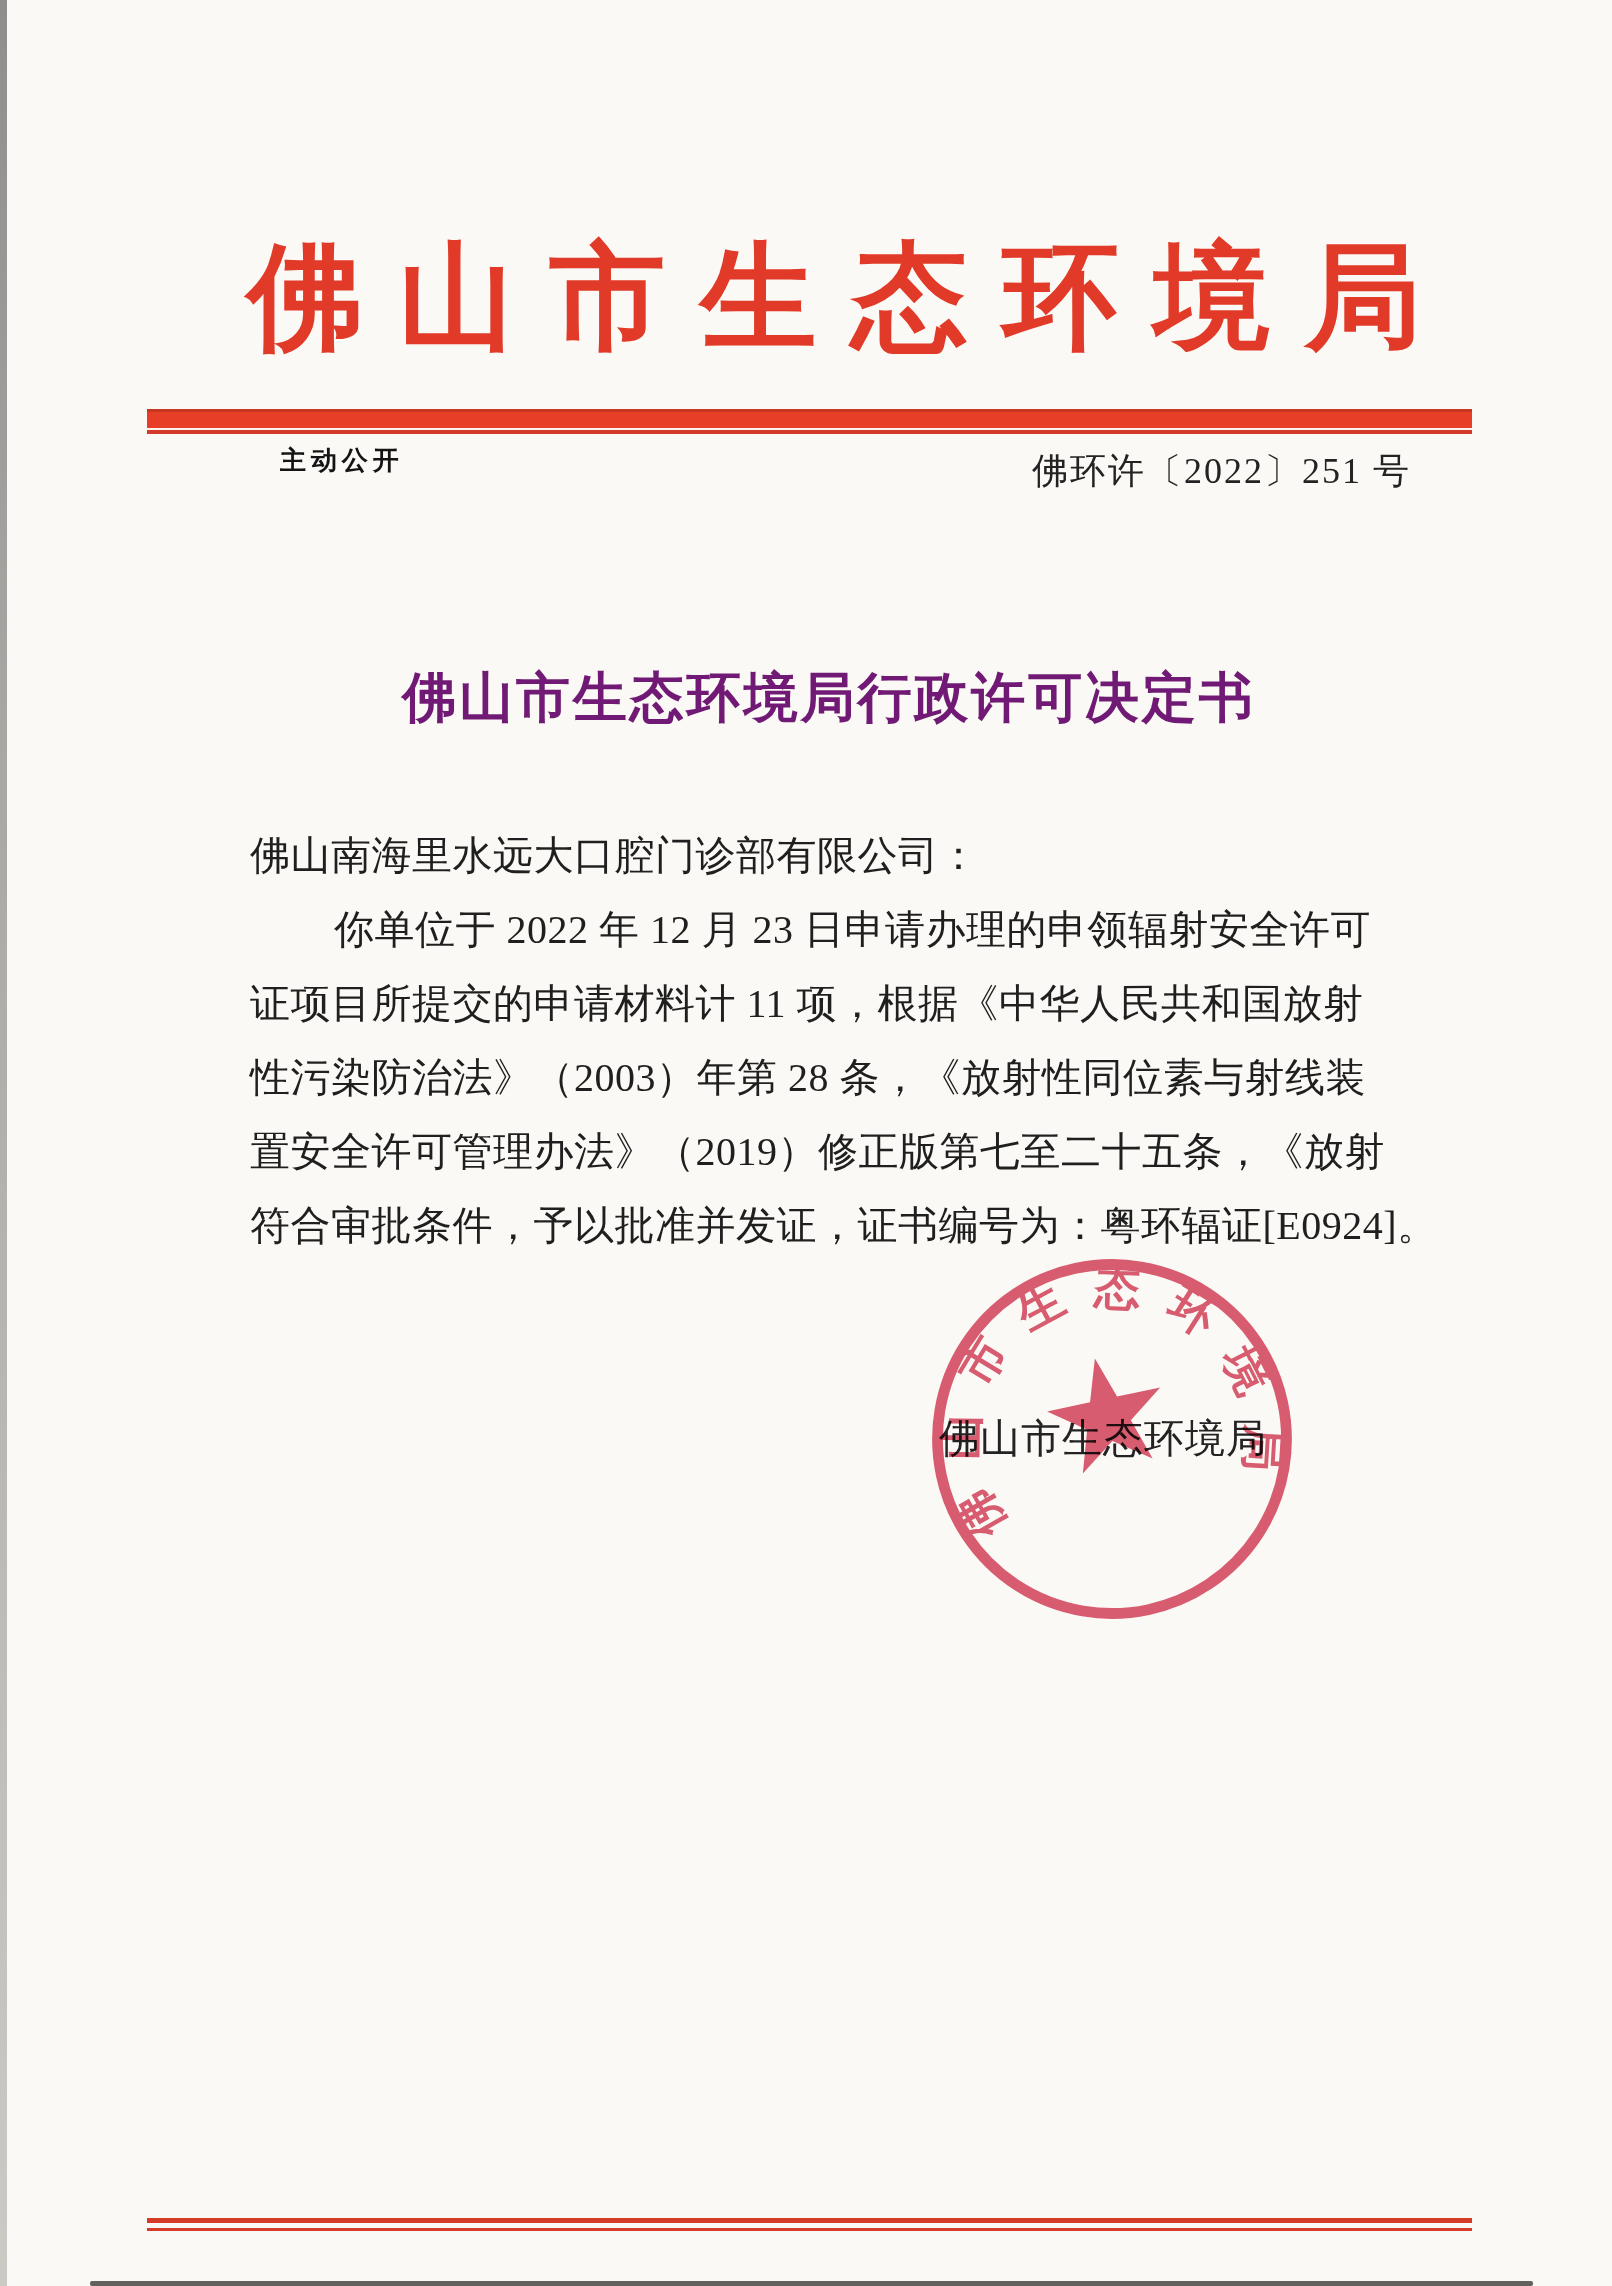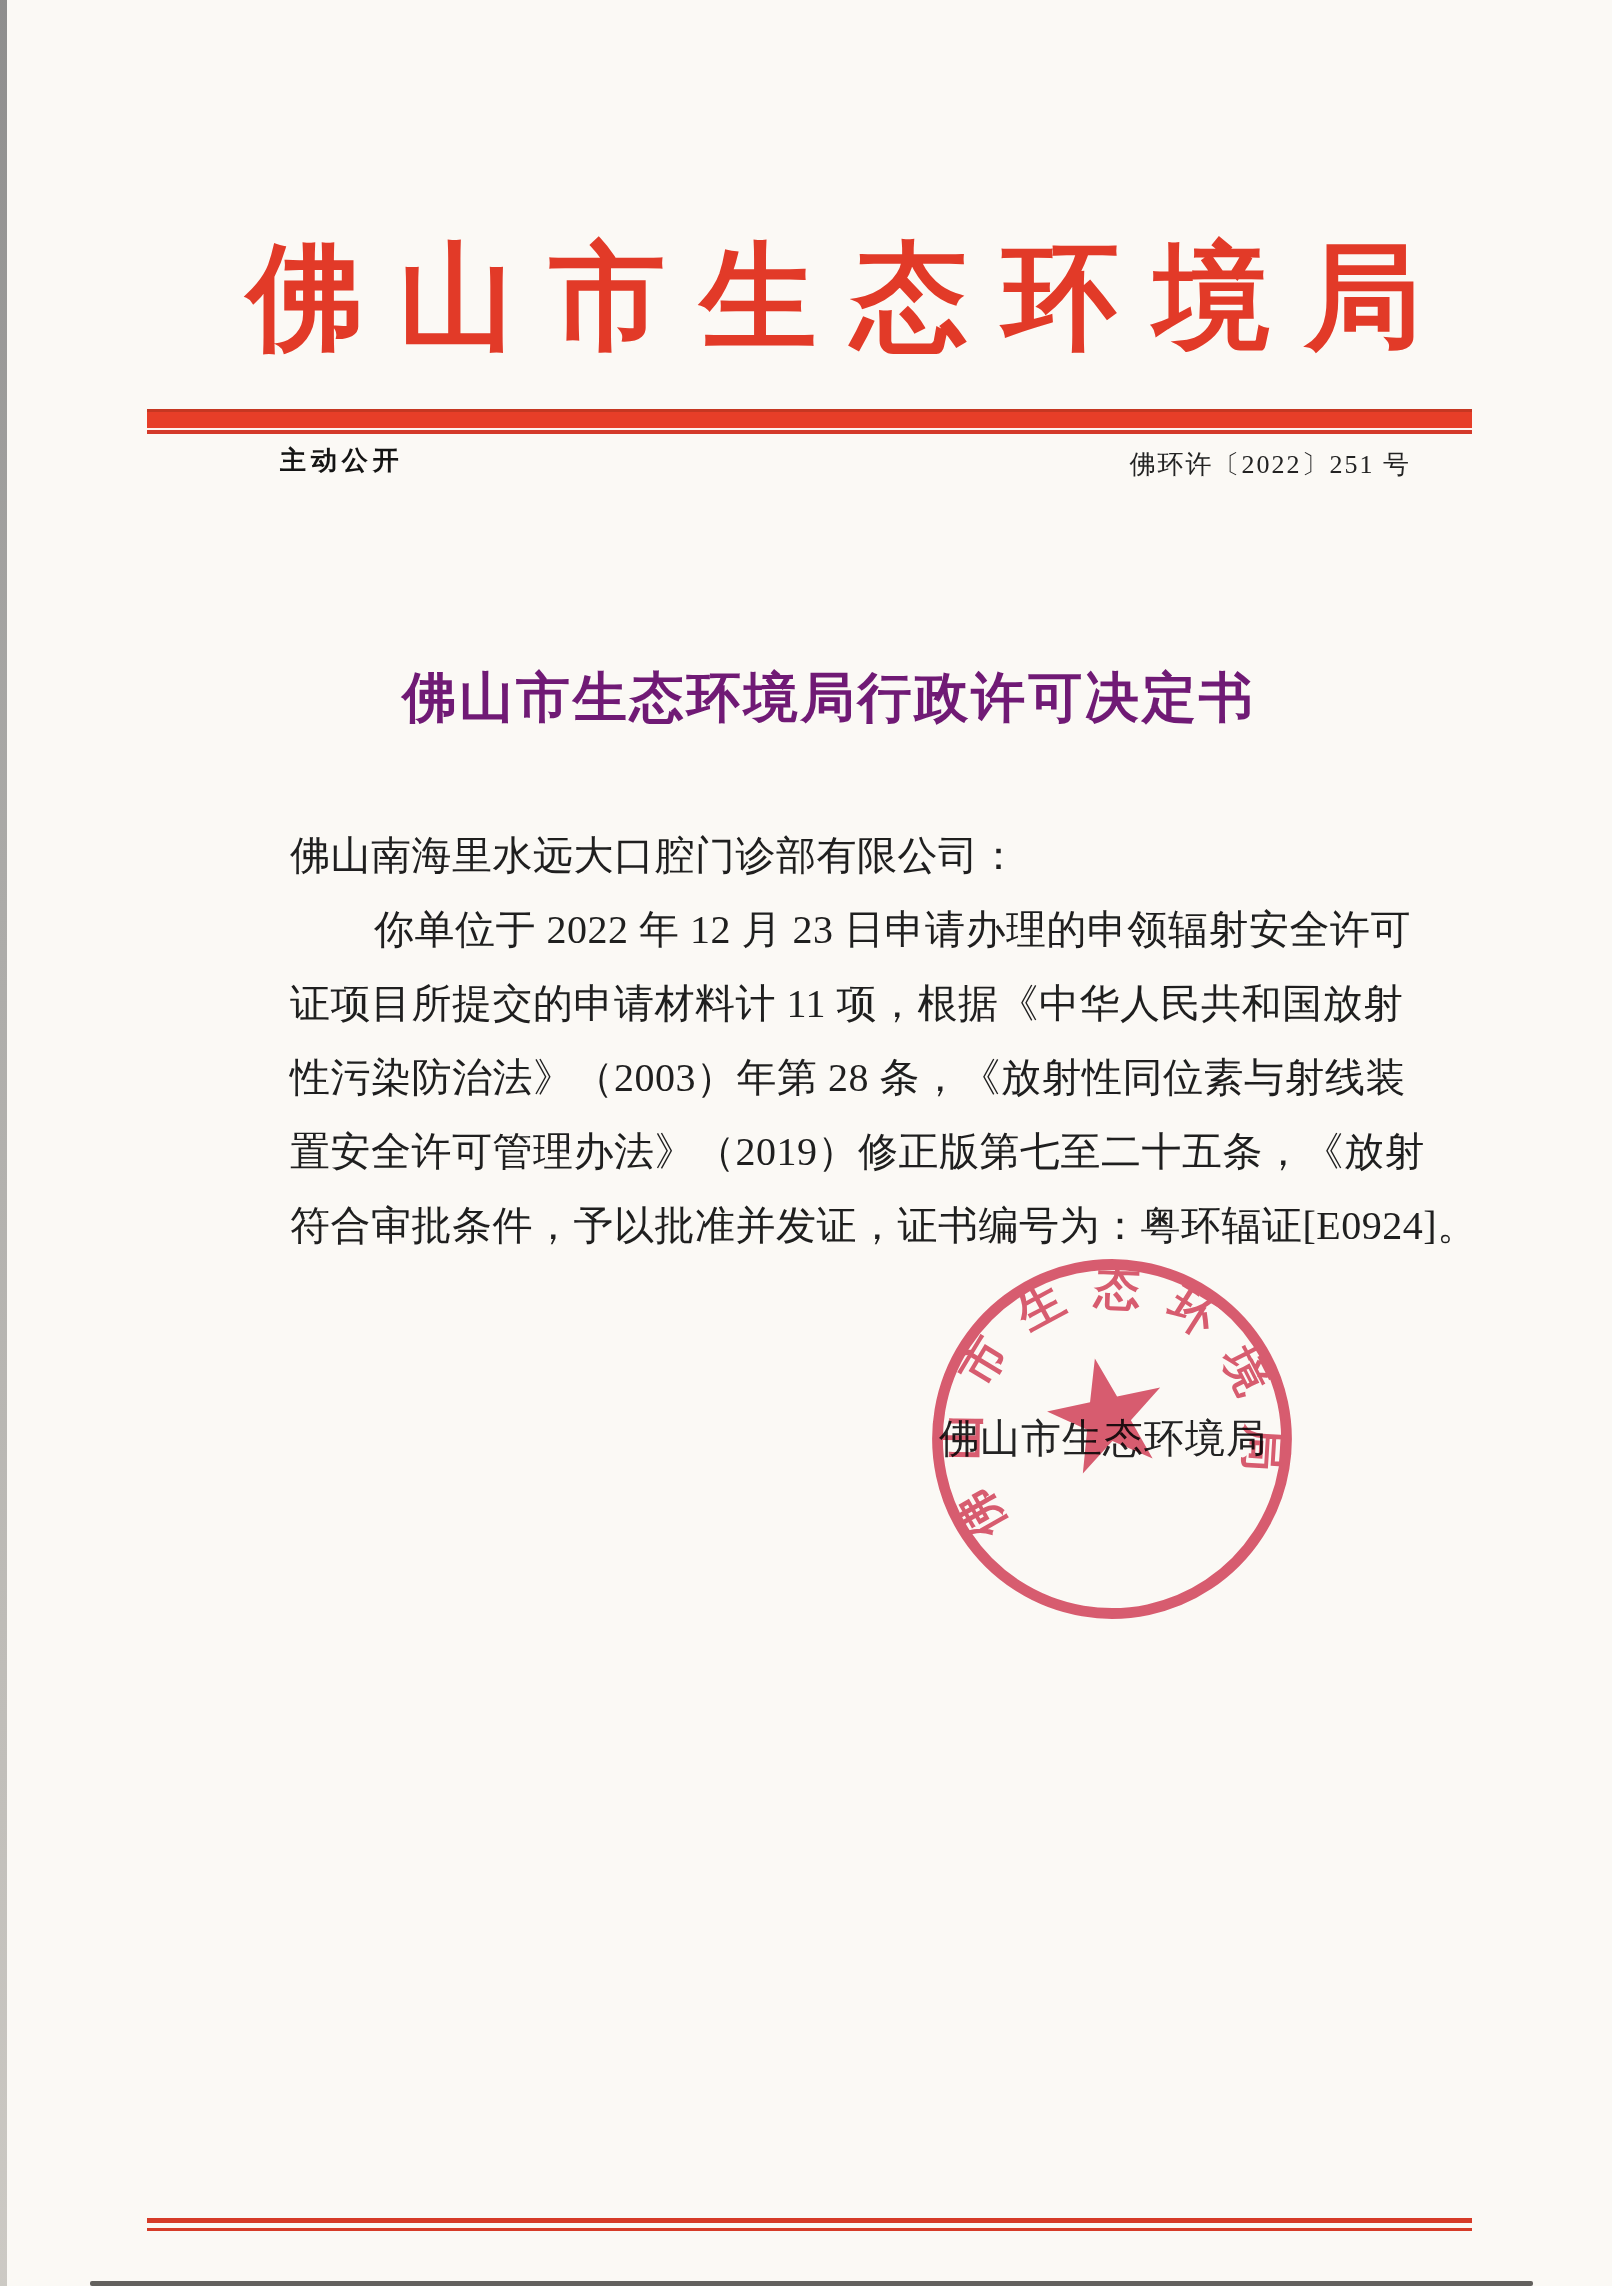--- a/index.html
+++ b/index.html
@@ -35,30 +35,30 @@
       #d43a2a 76%, #d43a2a 90%,
       rgba(0,0,0,0) 90%);
   }
   .publicity {
     position:absolute; left:280px; top:443px;
     font-family:"Liberation Sans","DejaVu Sans",sans-serif;
     font-weight:700; font-size:26px; letter-spacing:4.9px; color:#141414;
   }
   .doc-number {
     position:absolute; left:147px; top:447px; width:1264px;
-    text-align:right; font-size:26px; color:#232323; letter-spacing:2px;
+    text-align:right; font-size:36px; color:#232323; letter-spacing:2px;
   }
   .doc-title {
     position:absolute; left:147px; top:662px; width:1364px;
     text-align:center; font-size:54px; font-weight:700; letter-spacing:2.9px;
     font-family:"Liberation Sans","DejaVu Sans",sans-serif; color:#701a75;
   }
   .body-text {
     position:absolute; left:250px; top:819px; width:1171px;
-    font-size:40px; line-height:74px; letter-spacing:0.5px; color:#1f1f1f;margin-left:40px;
+    font-size:40px; line-height:74px; letter-spacing:0.5px; color:#1f1f1f;
   }
   .body-line { white-space:nowrap; }
   .body-line.indent { text-indent:84px; }
   .sig-agency {
     position:absolute; left:939px; top:1411px;
     font-size:40px; letter-spacing:1px; color:#232323;
   }
   .sig-date {
     position:absolute; left:945px; top:1478px;
     font-size:40px; letter-spacing:1px; color:#232323;

